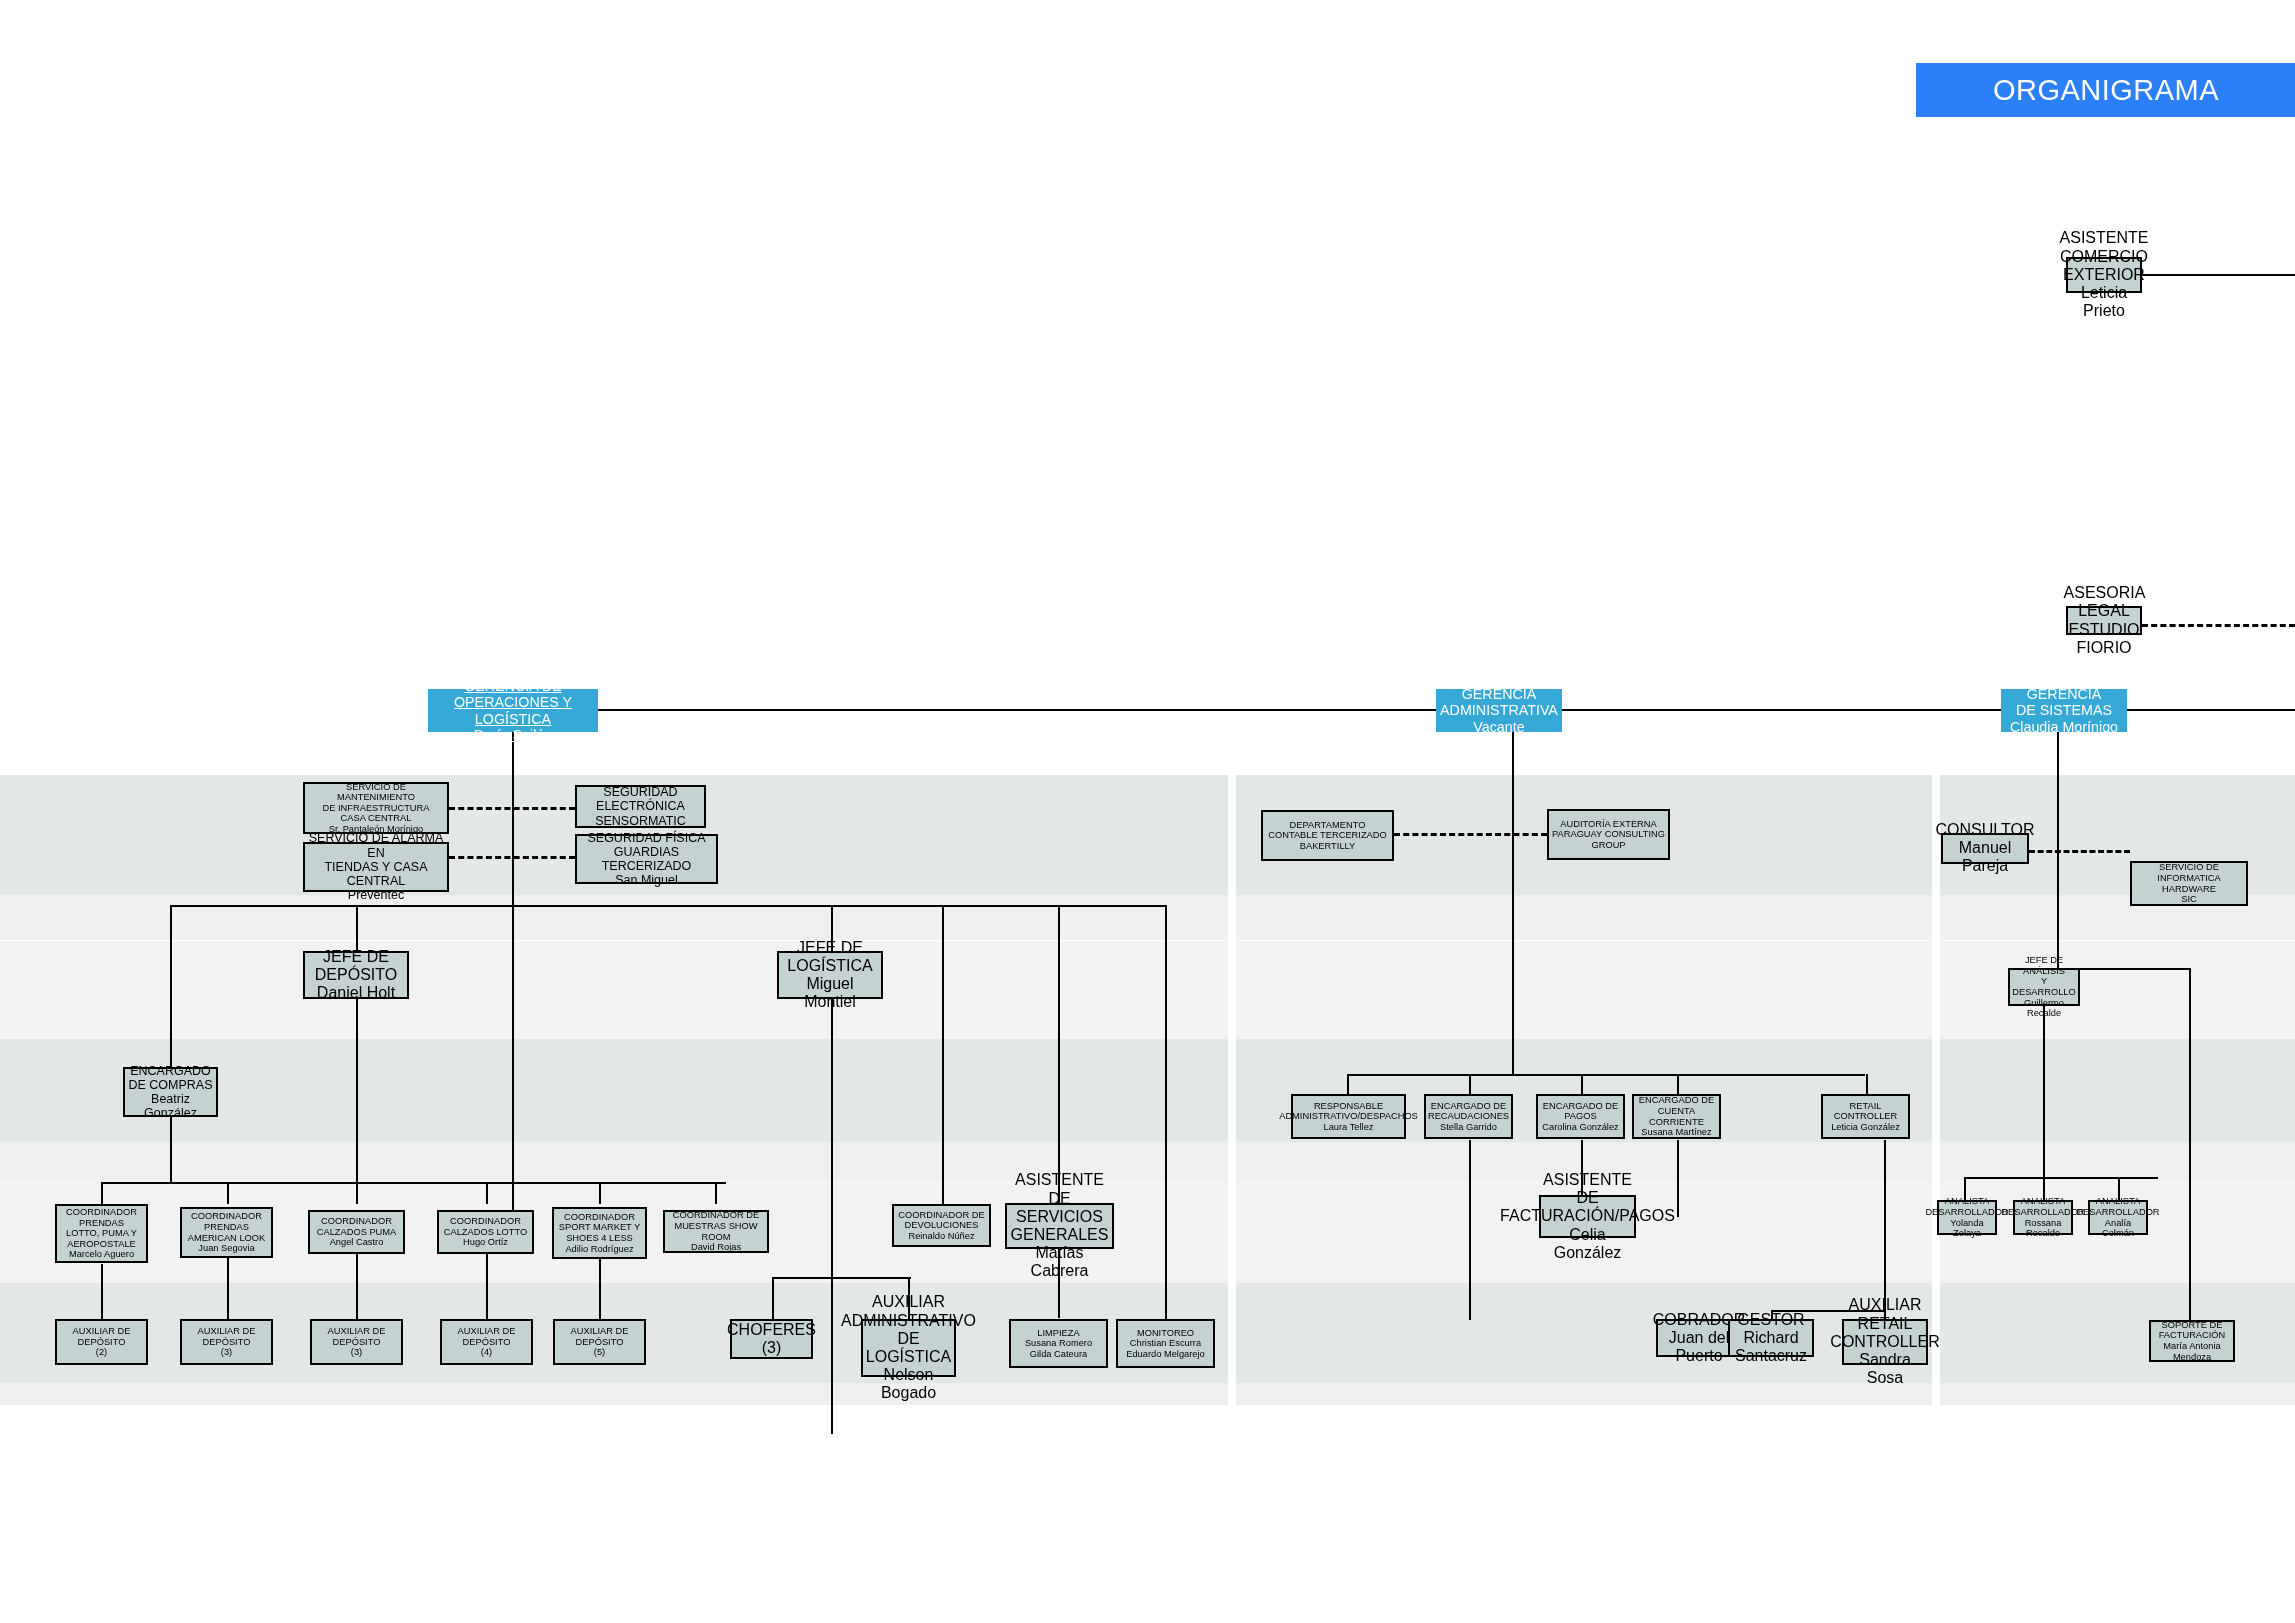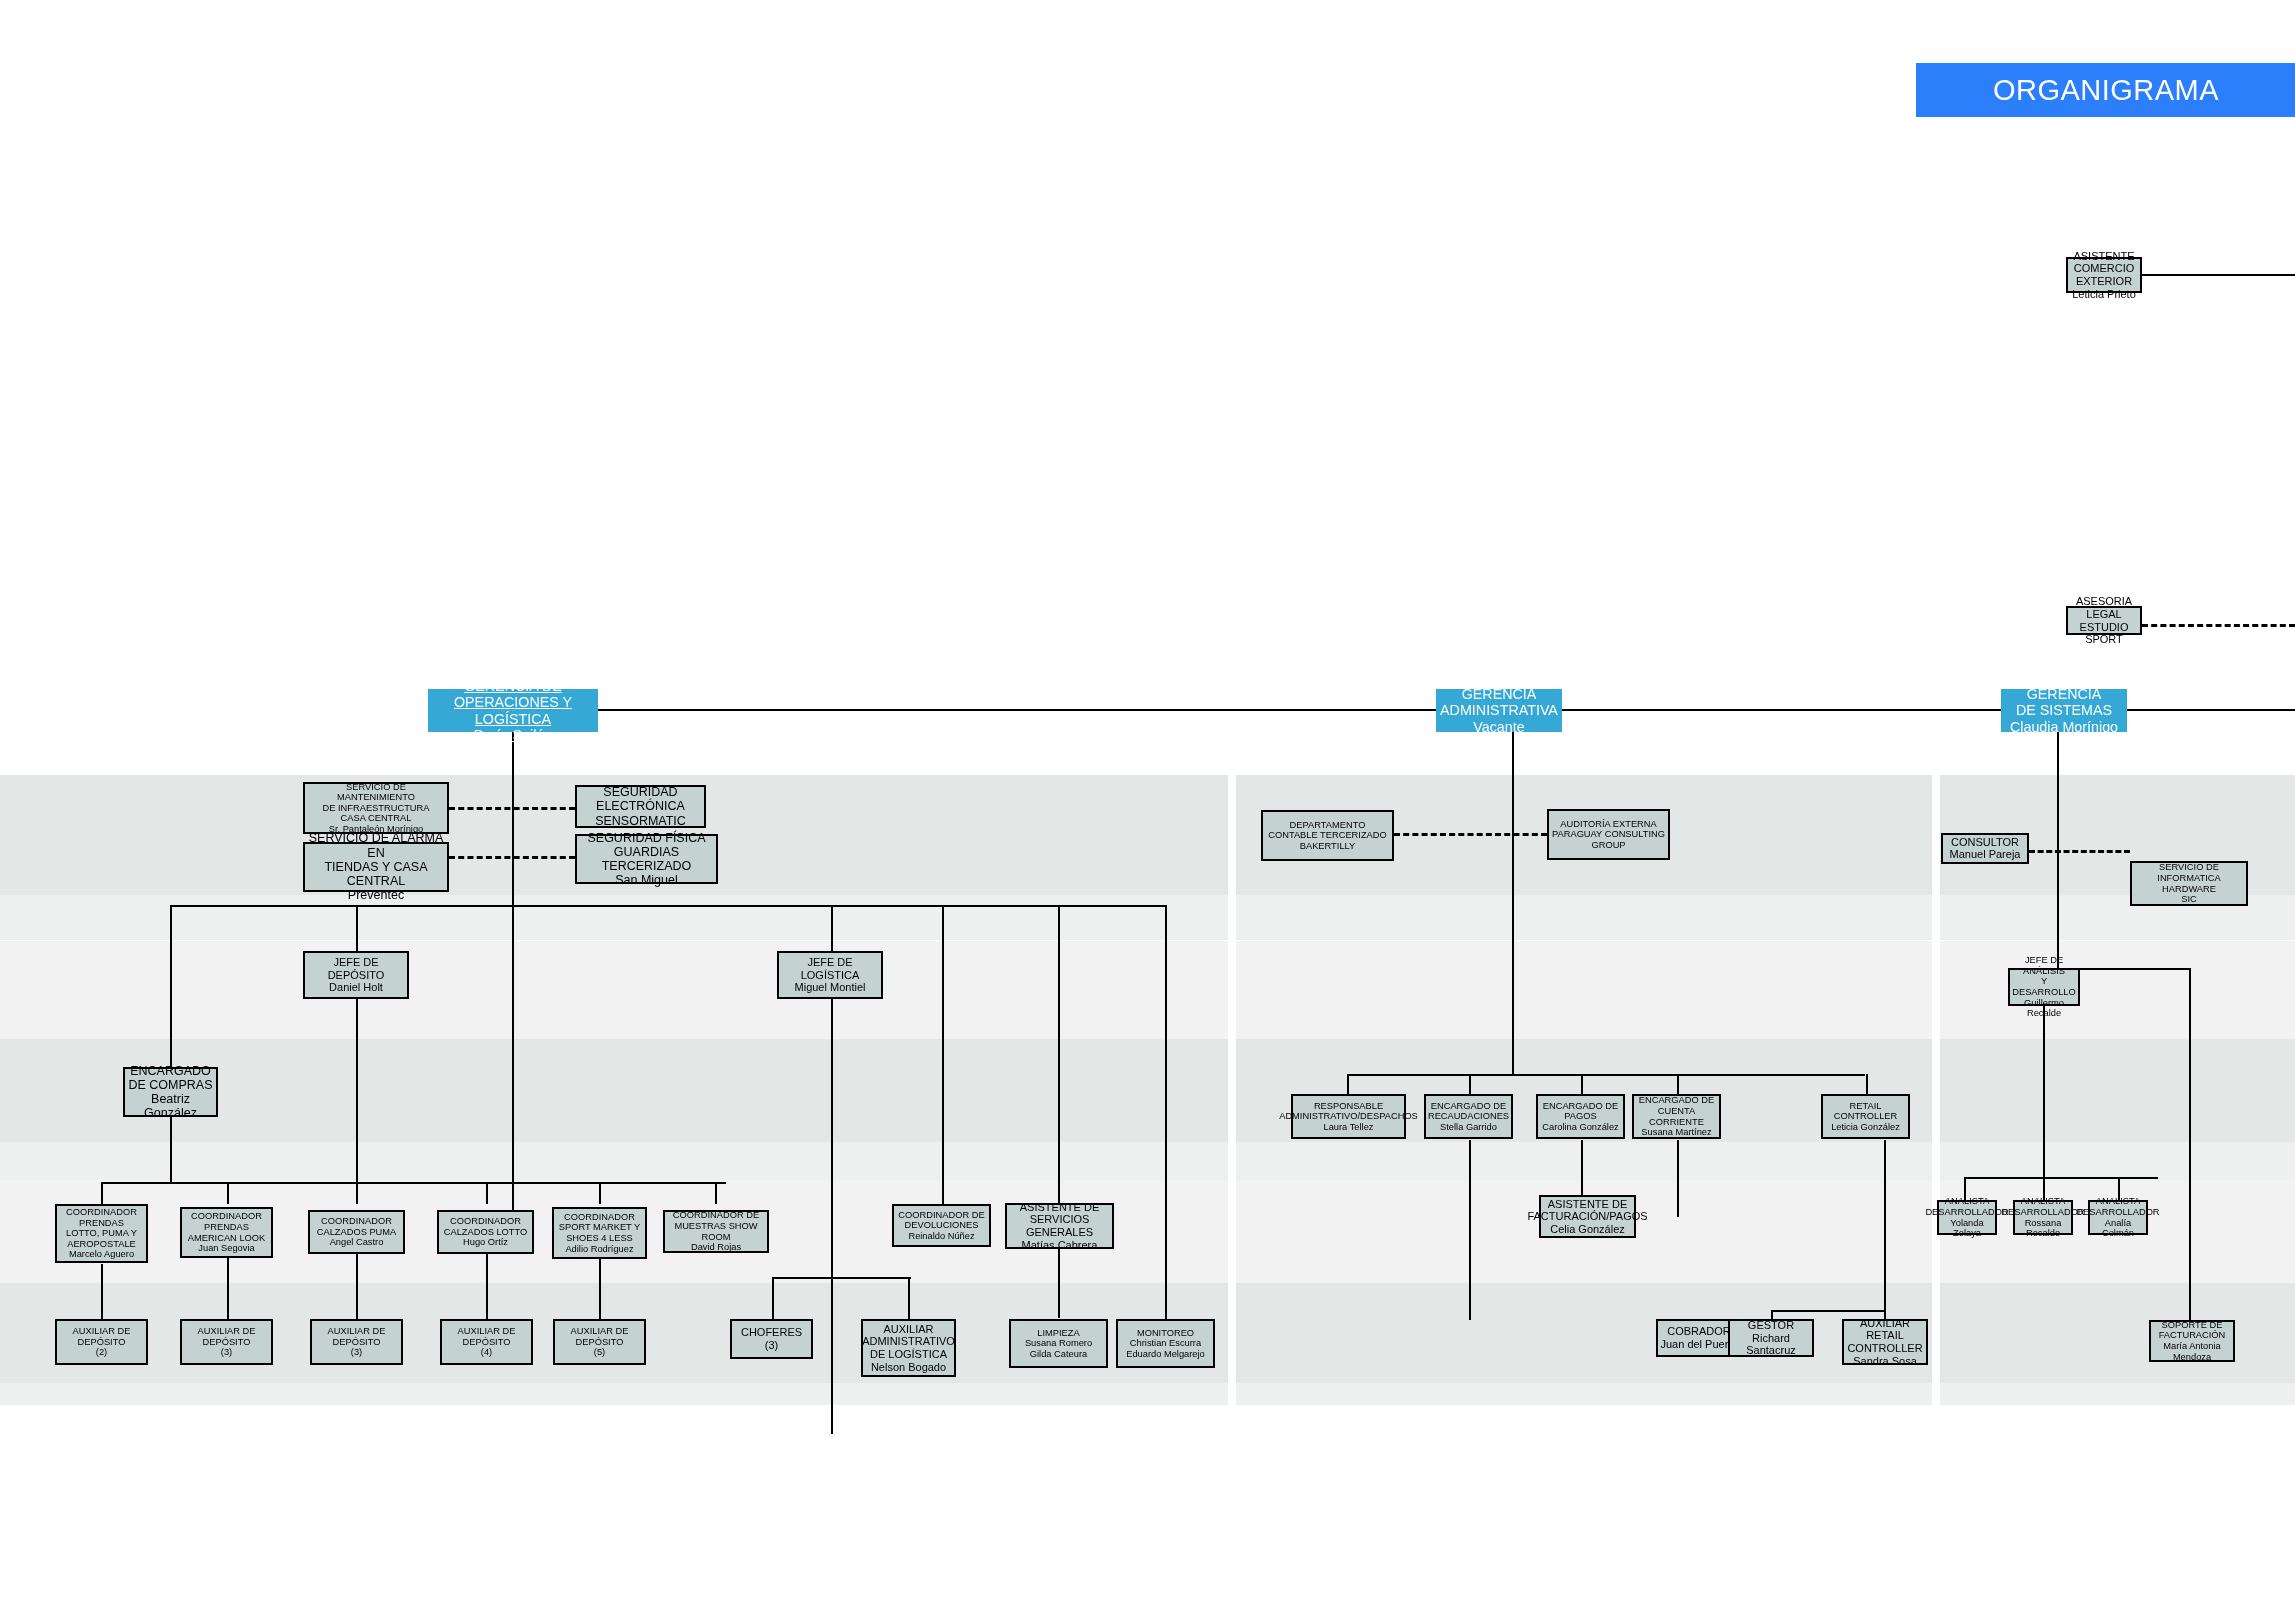--- a/index.html
+++ b/index.html
@@ -69,21 +69,21 @@
   .node .nm  { font-weight: 400; display: block; }
 
   .node.blue {
     background: #35a8d6;
     border: none;
     color: #ffffff;
   }
 
   
   .fs-xs .ttl, .fs-xs .nm { font-size: 9.3px; }
-  .fs-s  .ttl, .fs-s  .nm { font-size: 11px; }
+  .fs-s  .ttl, .fs-s  .nm { font-size: 16px; }
   .fs-m  .ttl, .fs-m  .nm { font-size: 12.5px; }
   .fs-l  .ttl, .fs-l  .nm { font-size: 14.3px; }
 
   
   .ln {
     position: absolute;
     background: #000000;
     z-index: 1;
   }
   .ln.v { width: 2.3px; }
@@ -119,21 +119,21 @@
 
   <div class="node fs-s" style="left:2066px;top:257px;width:76px;height:36px;">
     <span class="ttl">ASISTENTE</span>
     <span class="ttl">COMERCIO EXTERIOR</span>
     <span class="nm">Leticia Prieto</span>
   </div>
   <div class="ln h" style="left:2142px;top:274px;width:153px;"></div>
 
   <div class="node fs-s" style="left:2066px;top:606px;width:76px;height:29px;">
     <span class="ttl">ASESORIA LEGAL</span>
-    <span class="ttl">ESTUDIO SPORT</span>
+    <span class="ttl">ESTUDIO FIORIO</span>
   </div>
   <div class="dash" style="left:2142px;top:624px;width:153px;"></div>
 
   <div class="node blue fs-l" style="left:428px;top:689px;width:170px;height:43px;text-decoration:underline;">
     <span class="ttl">GERENCIA DE</span>
     <span class="ttl">OPERACIONES Y LOGÍSTICA</span>
     <span class="nm">Darío Soilán</span>
   </div>
   <div class="node blue fs-l" style="left:1436px;top:689px;width:126px;height:43px;">
     <span class="ttl">GERENCIA</span>

